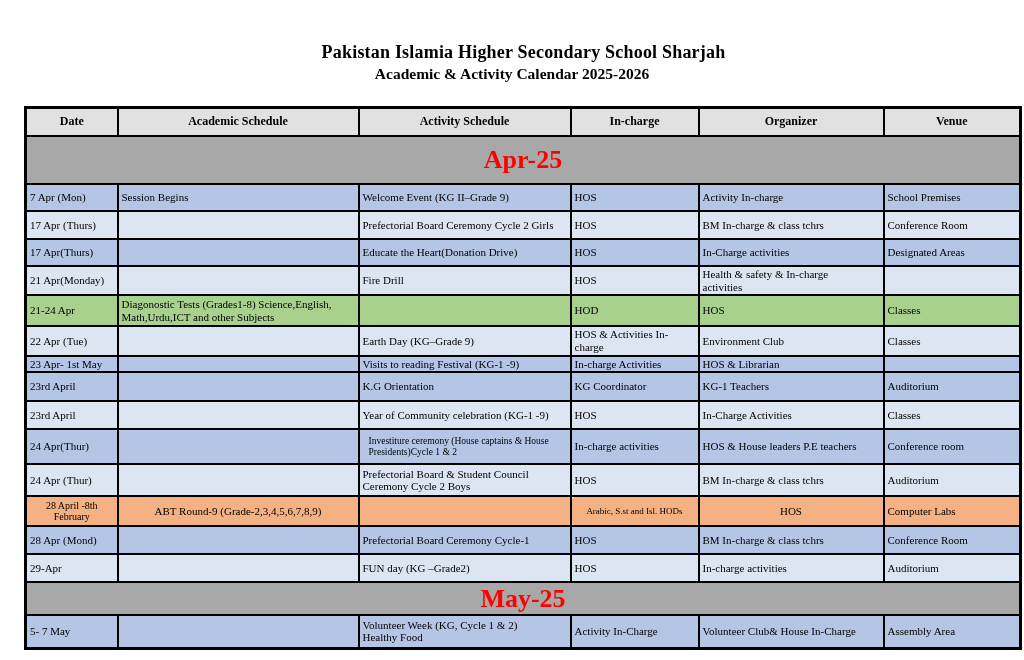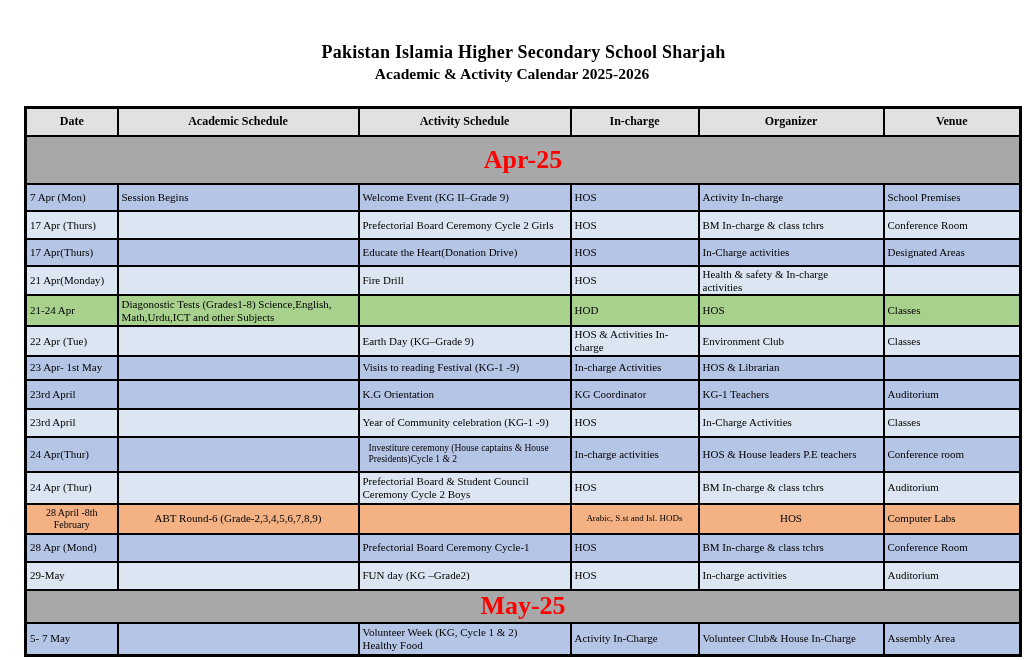--- a/index.html
+++ b/index.html
@@ -122,21 +122,21 @@
         </tr>
         <tr class="light" style="height: 28px;">
           <td>22 Apr (Tue)</td>
           <td></td>
           <td>Earth Day (KG–Grade 9)</td>
           <td>HOS &amp; Activities In-
 charge</td>
           <td>Environment Club</td>
           <td>Classes</td>
         </tr>
-        <tr class="blue" style="height: 24px;">
+        <tr class="blue" style="height: 16px;">
           <td>23 Apr- 1st May</td>
           <td></td>
           <td>Visits to reading  Festival (KG-1 -9)</td>
           <td>In-charge Activities</td>
           <td>HOS &amp; Librarian</td>
           <td></td>
         </tr>
         <tr class="blue" style="height: 29px;">
           <td>23rd April</td>
           <td></td>
@@ -165,36 +165,36 @@
           <td>24 Apr (Thur)</td>
           <td></td>
           <td>Prefectorial Board &amp; Student Council
 Ceremony Cycle 2 Boys</td>
           <td>HOS</td>
           <td>BM In-charge &amp; class tchrs</td>
           <td>Auditorium</td>
         </tr>
         <tr class="orange" style="height: 30px;">
           <td>28 April -8th February</td>
-          <td>ABT Round-6 (Grade-2,3,4,5,6,7,8,9)</td>
+          <td>ABT Round-9 (Grade-2,3,4,5,6,7,8,9)</td>
           <td></td>
           <td>Arabic, S.st and Isl. HODs</td>
           <td>HOS</td>
           <td>Computer Labs</td>
         </tr>
         <tr class="blue" style="height: 28px;">
           <td>28 Apr (Mond)</td>
           <td></td>
           <td>Prefectorial Board Ceremony Cycle-1</td>
           <td>HOS</td>
           <td>BM In-charge &amp; class tchrs</td>
           <td>Conference Room</td>
         </tr>
         <tr class="light" style="height: 28px;">
-          <td>29-May</td>
+          <td>29-Apr</td>
           <td></td>
           <td>FUN day (KG –Grade2)</td>
           <td>HOS</td>
           <td>In-charge activities</td>
           <td>Auditorium</td>
         </tr>
         <tr class="section" style="height: 33px;">
           <td colspan="6">May-25</td>
         </tr>
         <tr class="blue" style="height: 33px;">

